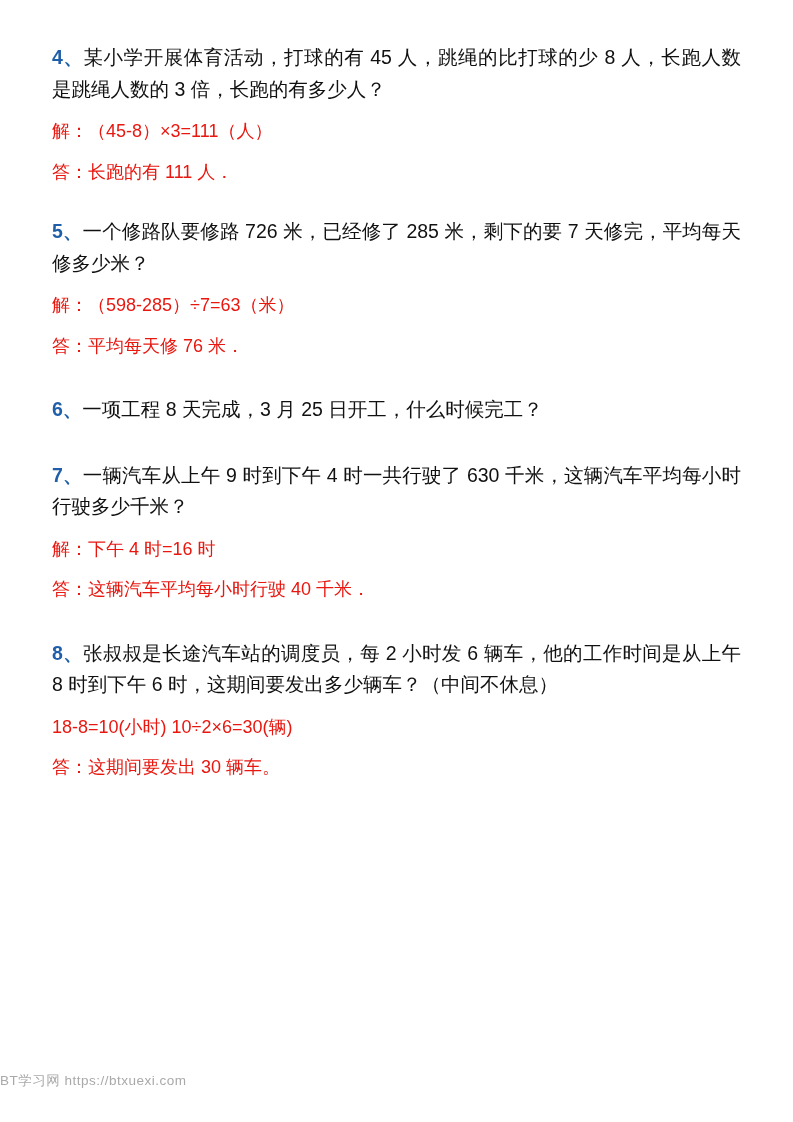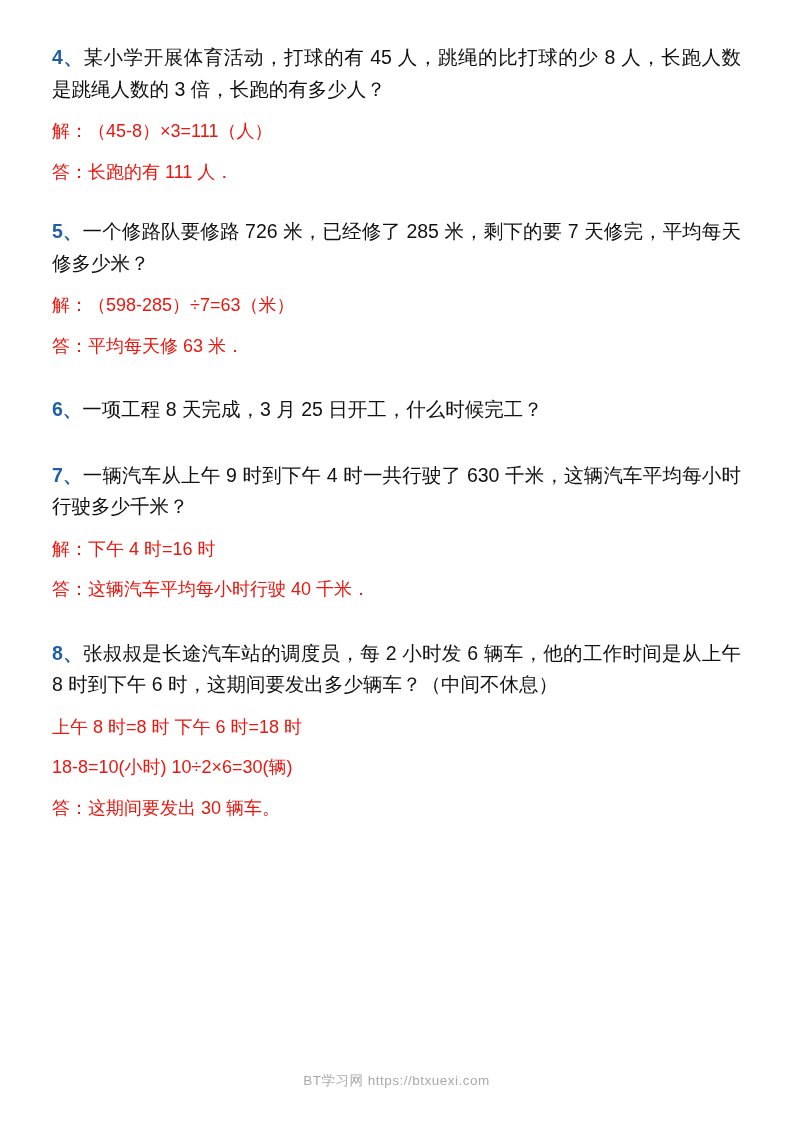--- a/index.html
+++ b/index.html
@@ -47,21 +47,21 @@
   .ans-block {
     margin-top: 6px;
   }
   .gap-md { margin-bottom: 34px; }
 
   .footer {
     position: absolute;
     left: 0;
     right: 0;
     bottom: 32px;
-    text-align: center;
+    text-align: left;
     font-size: 13.5px;
     color: #a9a9a9;
     letter-spacing: 0.5px;
   }
 </style>
 </head>
 <body>
 
 <div class="page">
 
@@ -70,40 +70,39 @@
     <div class="ans-block">
       <div class="ans-line">解：（45-8）×3=111（人）</div>
       <div class="ans-line">答：长跑的有 111 人．</div>
     </div>
   </div>
 
   <div class="problem gap-md">
     <div class="q-line"><span class="q-num">5、</span><span>一个修路队要修路 726 米，已经修了 285 米，剩下的要 7 天修完，平均每天修多少米？</span></div>
     <div class="ans-block">
       <div class="ans-line">解：（598-285）÷7=63（米）</div>
-      <div class="ans-line">答：平均每天修 63 米．</div>
+      <div class="ans-line">答：平均每天修 76 米．</div>
     </div>
   </div>
 
   <div class="problem gap-md">
     <div class="q-line"><span class="q-num">6、</span><span>一项工程 8 天完成，3 月 25 日开工，什么时候完工？</span></div>
   </div>
 
   <div class="problem gap-md">
     <div class="q-line"><span class="q-num">7、</span><span>一辆汽车从上午 9 时到下午 4 时一共行驶了 630 千米，这辆汽车平均每小时行驶多少千米？</span></div>
     <div class="ans-block">
       <div class="ans-line">解：下午 4 时=16 时</div>
       <div class="ans-line">答：这辆汽车平均每小时行驶 40 千米．</div>
     </div>
   </div>
 
   <div class="problem gap-md">
     <div class="q-line"><span class="q-num">8、</span><span>张叔叔是长途汽车站的调度员，每 2 小时发 6 辆车，他的工作时间是从上午 8 时到下午 6 时，这期间要发出多少辆车？（中间不休息）</span></div>
     <div class="ans-block">
-      <div class="ans-line">上午 8 时=8 时      下午 6 时=18 时</div>
       <div class="ans-line">18-8=10(小时)      10÷2×6=30(辆)</div>
       <div class="ans-line">答：这期间要发出 30 辆车。</div>
     </div>
   </div>
 
   <div class="footer">BT学习网 https://btxuexi.com</div>
 
 </div>
 
 </body></html>

